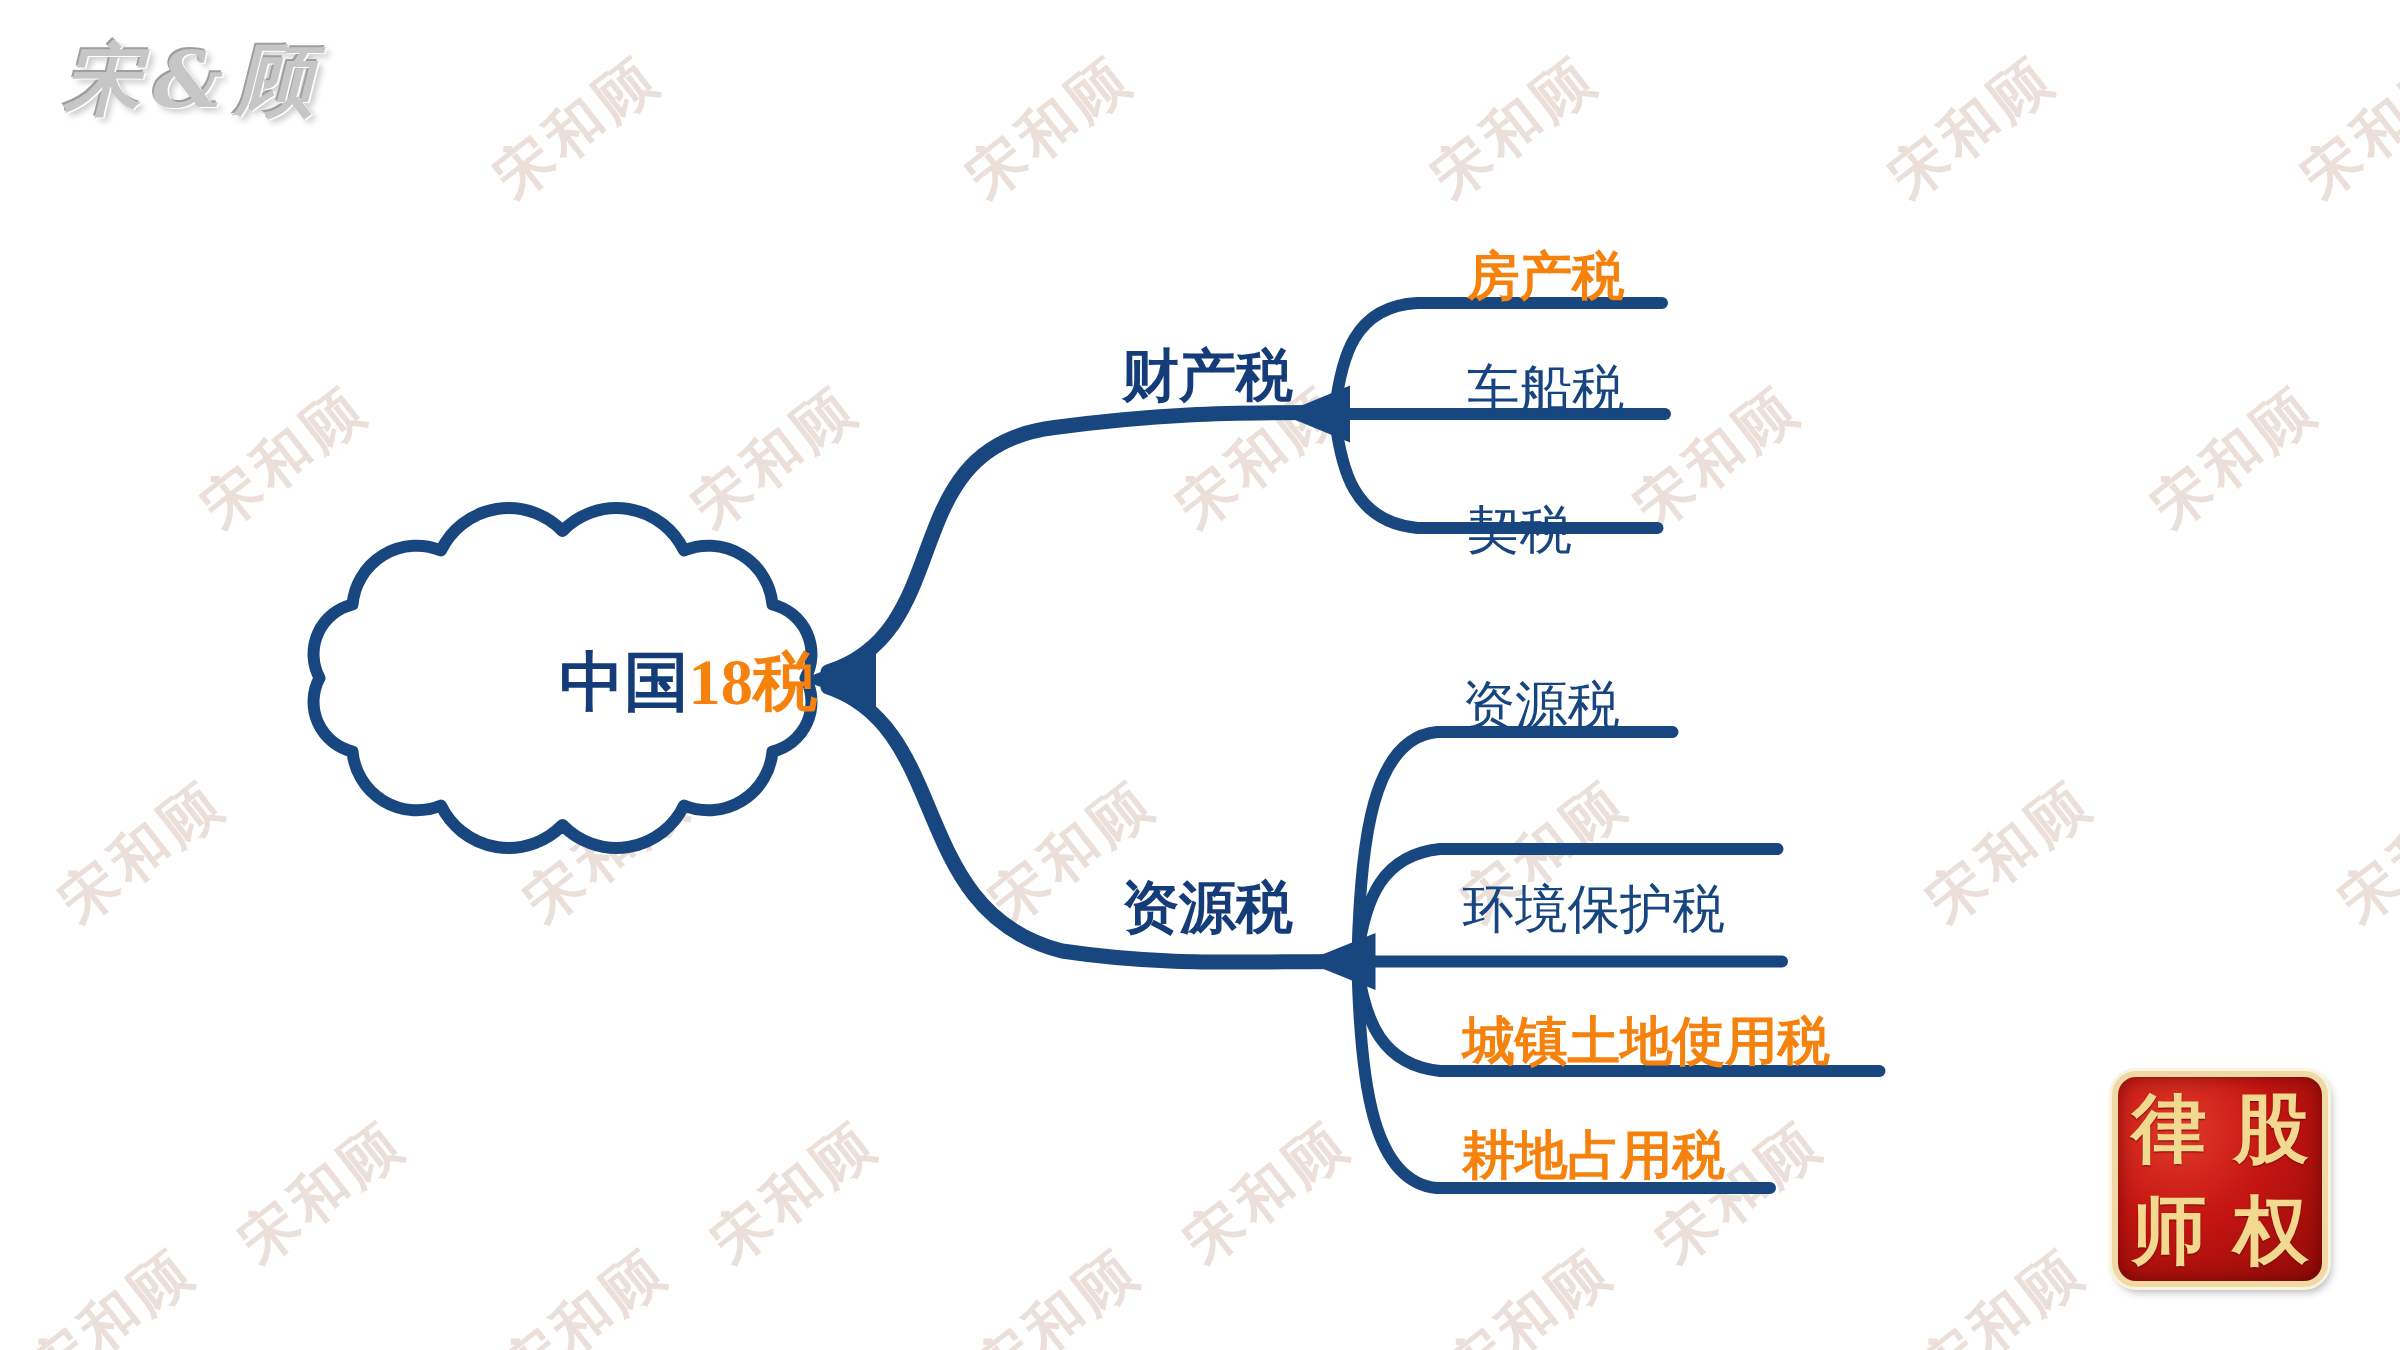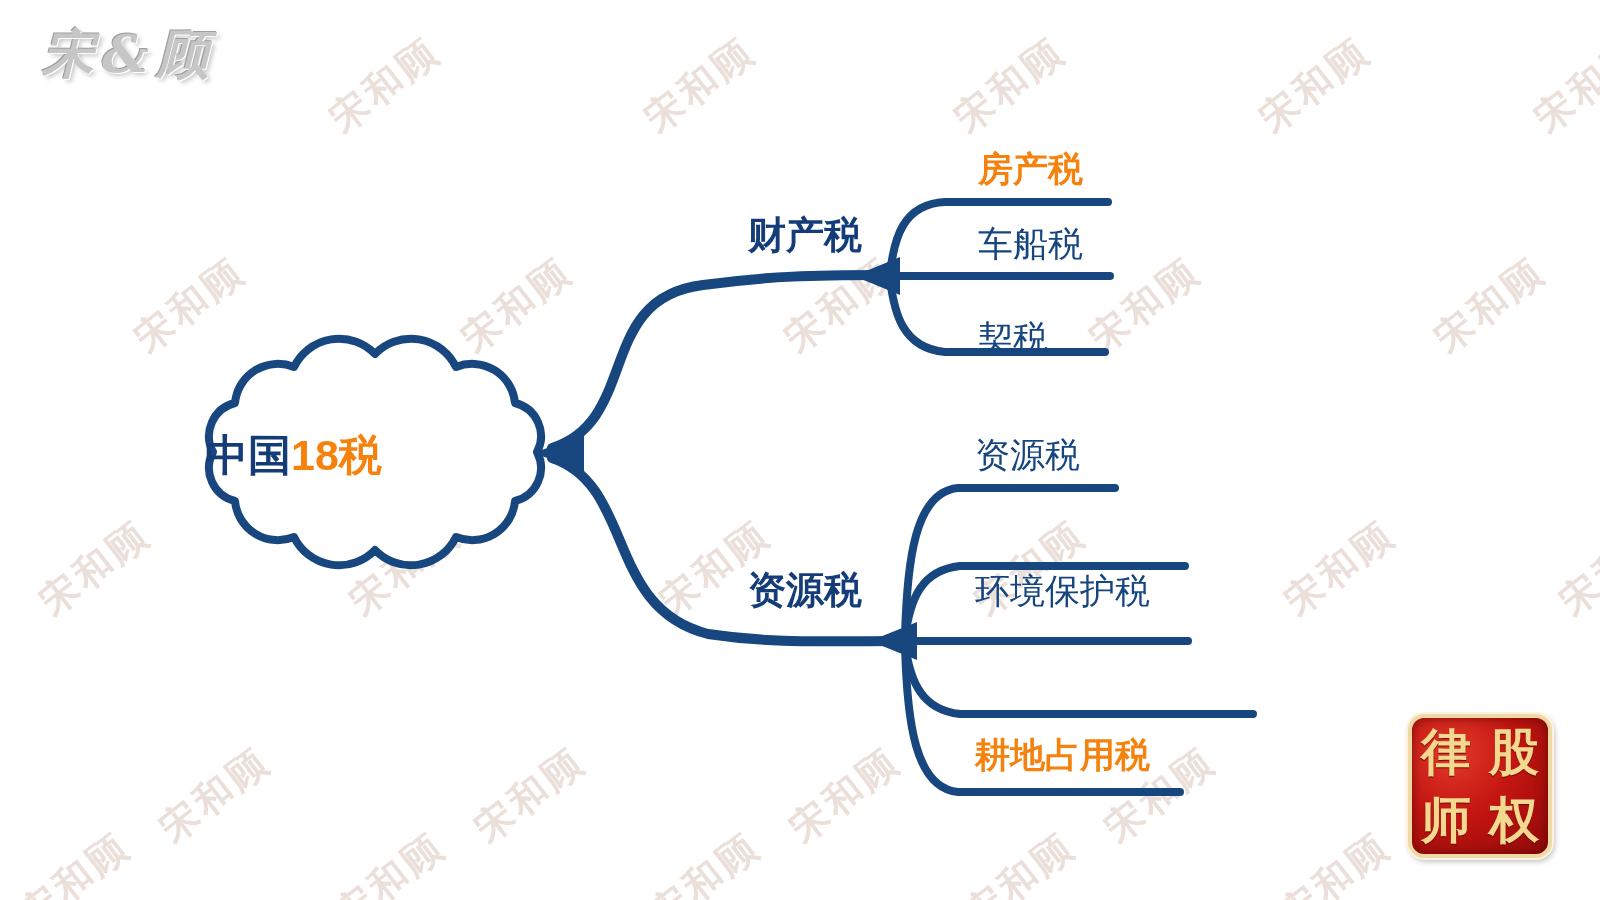--- a/index.html
+++ b/index.html
@@ -19,27 +19,27 @@
   .corner-logo{
     position:absolute;left:42px;top:28px;
     font-family:"DejaVu Serif",serif;font-weight:bold;font-style:italic;
     font-size:52px;letter-spacing:8px;line-height:1;
     color:#c6c6c6;
     text-shadow:1px 1px 0 #ffffff,-1px -1px 0 #9e9e9e,3px 3px 4px rgba(0,0,0,.22);
   }
   
   #wires{position:absolute;left:0;top:0;width:1600px;height:900px;}
   
-  .lbl{position:absolute;line-height:1.05;white-space:nowrap;}
+  .lbl{position:absolute;line-height:1.05;white-space:nowrap;margin-top:16px;}
   .parent-label{font-size:38px;font-weight:bold;color:#143C78;}
   .child-label{font-size:35px;font-weight:500;color:#17457F;}
   .child-label.hl{font-weight:bold;color:#F5820C;}
   .cloud-label{
-    position:absolute;left:205px;top:434px;width:340px;text-align:left;
-    font-size:43px;font-weight:bold;line-height:1;
+    position:absolute;left:205px;top:434px;width:340px;text-align:right;
+    font-size:43px;font-weight:bold;line-height:1;font-family:Liberation Serif, serif;
   }
   .cloud-label .navy{color:#143C78;}
   .cloud-label .orange{color:#F6820D;}
   
   .seal{
     position:absolute;left:1408px;top:714px;width:144px;height:144px;
     box-sizing:border-box;border-radius:16px;
     background:radial-gradient(circle at 30% 26%,#E23A2A 0%,#C41511 45%,#8E0A08 100%);
     border:4px solid #EFD9A4;
     box-shadow:0 0 0 2px #FBF3DE, inset 0 0 12px rgba(70,0,0,.55), 2px 3px 6px rgba(0,0,0,.30);
@@ -118,20 +118,21 @@
 
   <div class="lbl parent-label" style="left:748px;top:216px">财产税</div>
   <div class="lbl parent-label" style="left:748px;top:571px">资源税</div>
 
   <div class="lbl child-label hl" style="left:978px;top:151px">房产税</div>
   <div class="lbl child-label" style="left:978px;top:226px">车船税</div>
   <div class="lbl child-label" style="left:978px;top:320px">契税</div>
 
   <div class="lbl child-label" style="left:975px;top:437px">资源税</div>
   <div class="lbl child-label" style="left:975px;top:573px">环境保护税</div>
+  <div class="lbl child-label hl" style="left:975px;top:661px">城镇土地使用税</div>
   <div class="lbl child-label hl" style="left:975px;top:737px">耕地占用税</div>
 
   <div class="seal">
     <span>律</span>
     <span>股</span>
     <span>师</span>
     <span>权</span>
   </div>
 
 </div>

